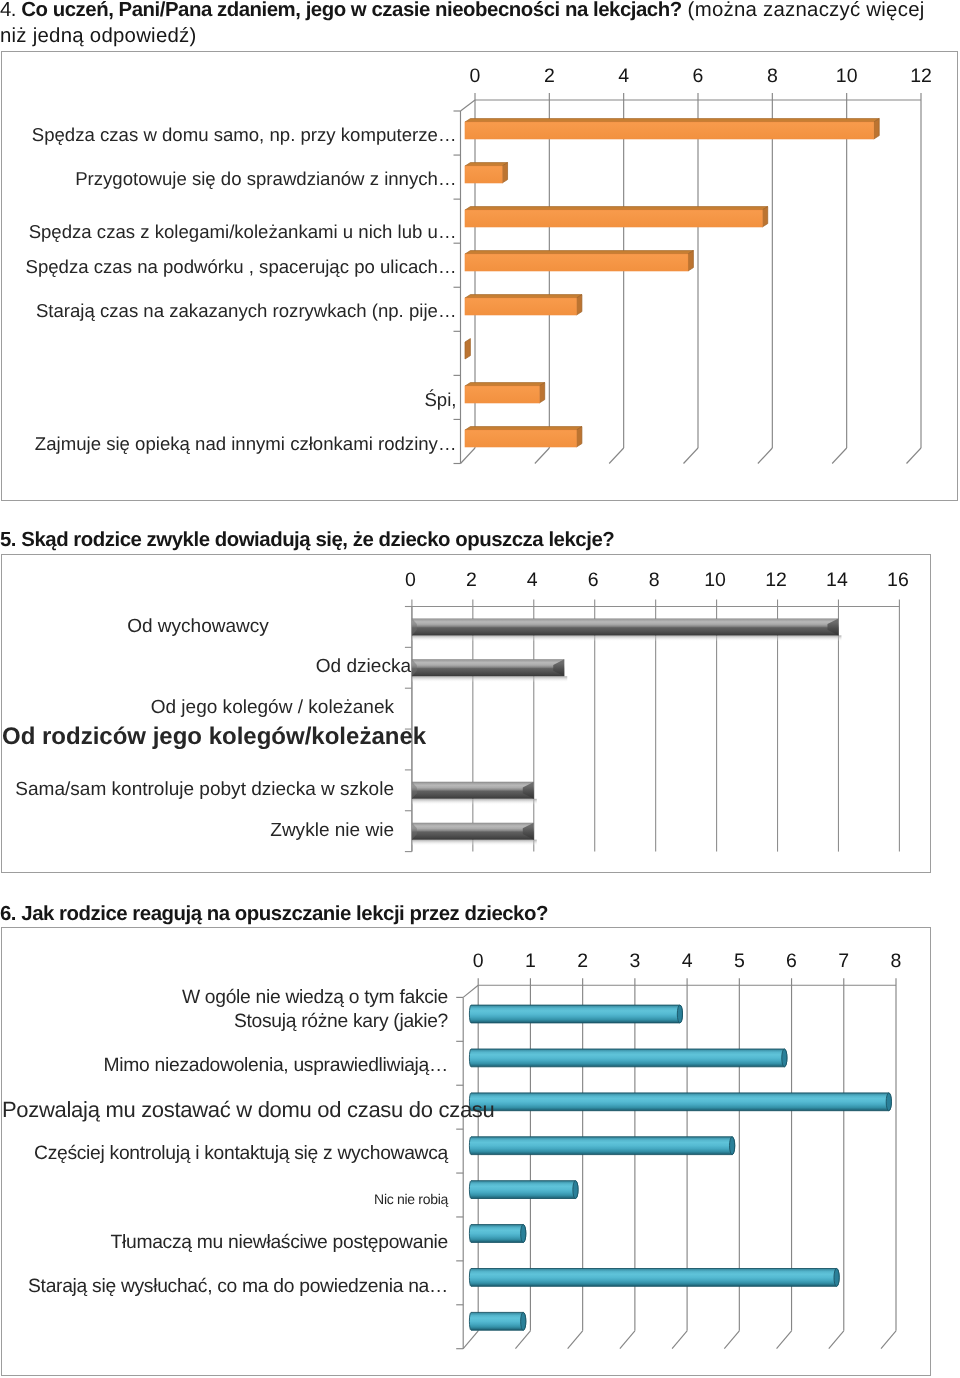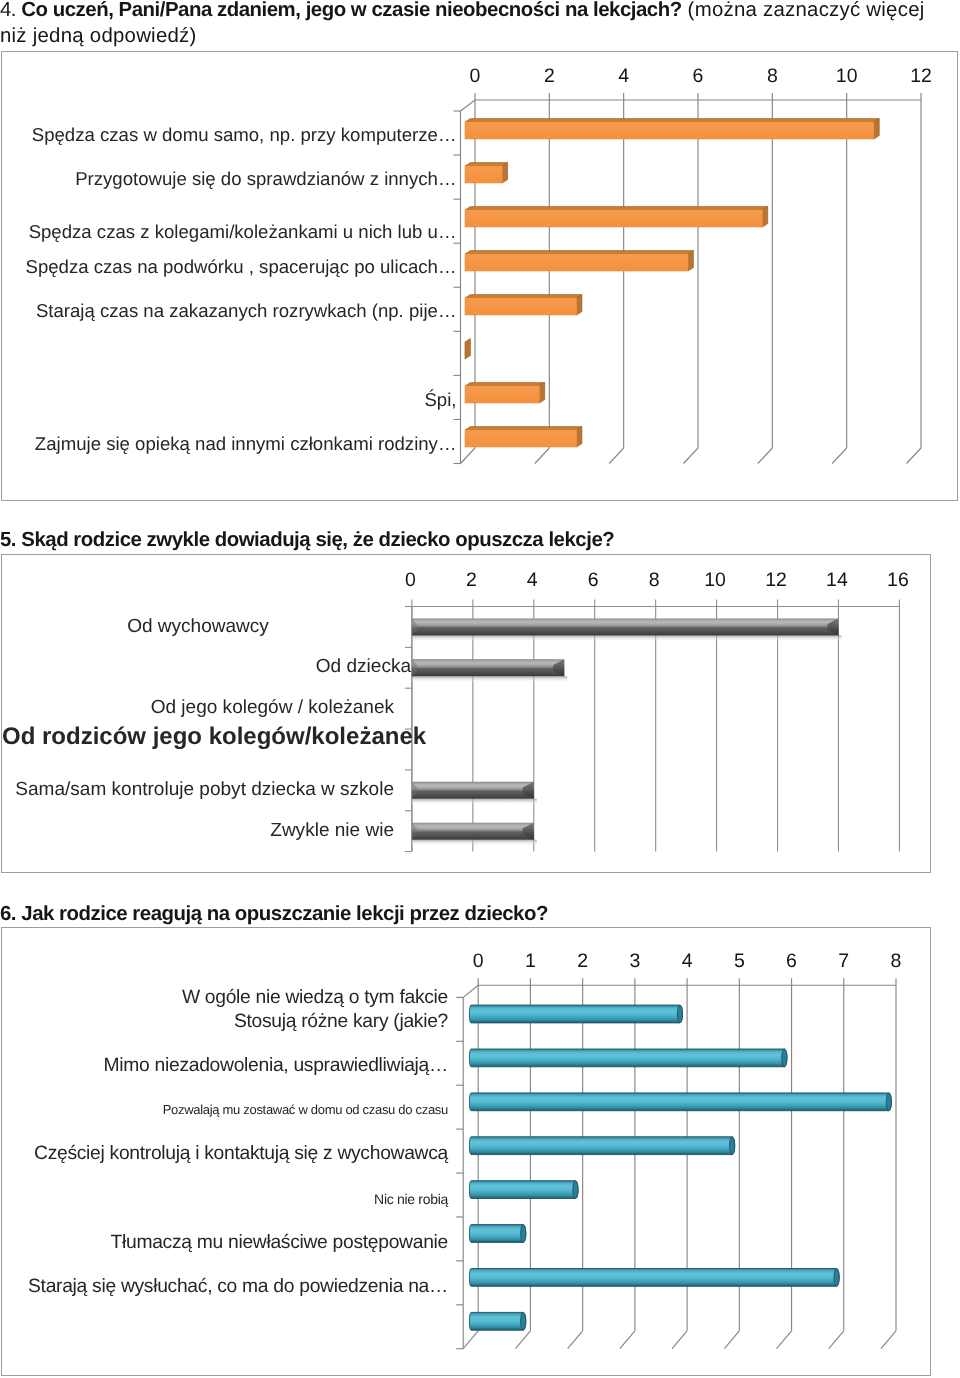--- a/index.html
+++ b/index.html
@@ -286,20 +286,20 @@
       <div class="ticklabel" style="left: 540.65px; width: 80px; top: 23px;">2</div>
       <div class="ticklabel" style="left: 592.875px; width: 80px; top: 23px;">3</div>
       <div class="ticklabel" style="left: 645.1px; width: 80px; top: 23px;">4</div>
       <div class="ticklabel" style="left: 697.325px; width: 80px; top: 23px;">5</div>
       <div class="ticklabel" style="left: 749.55px; width: 80px; top: 23px;">6</div>
       <div class="ticklabel" style="left: 801.775px; width: 80px; top: 23px;">7</div>
       <div class="ticklabel" style="left: 854px; width: 80px; top: 23px;">8</div>
       <div class="catlabel" style="left: 0px; width: 446px; font-size: 19.3px; letter-spacing: -0.3px; top: 40px; margin-top: 20px;">W ogóle nie wiedzą o tym fakcie</div>
       <div class="catlabel" style="left: 0px; width: 446px; font-size: 19.3px; letter-spacing: -0.3px; top: 84.2px;">Stosują różne kary (jakie?</div>
       <div class="catlabel" style="left: 0px; width: 446px; font-size: 19.3px; letter-spacing: -0.3px; top: 128.4px;">Mimo niezadowolenia, usprawiedliwiają…</div>
-      <div class="catlabel" style="left: 0px; width: 446px; font-size: 13px; letter-spacing: -0.3px; top: 172.6px;">Pozwalają mu zostawać w domu od czasu do czasu</div>
+      <div class="catlabel" style="left: 0px; width: 446px; font-size: 22px; letter-spacing: -0.3px; top: 172.6px;">Pozwalają mu zostawać w domu od czasu do czasu</div>
       <div class="catlabel" style="left: 0px; width: 446px; font-size: 19.3px; letter-spacing: -0.3px; top: 216.8px;">Częściej kontrolują i kontaktują się  z wychowawcą</div>
       <div class="catlabel" style="left: 0px; width: 446px; font-size: 14px; letter-spacing: -0.3px; top: 261px;">Nic nie robią</div>
       <div class="catlabel" style="left: 0px; width: 446px; font-size: 19.3px; letter-spacing: -0.3px; top: 305.2px;">Tłumaczą mu niewłaściwe postępowanie</div>
       <div class="catlabel" style="left: 0px; width: 446px; font-size: 19.3px; letter-spacing: -0.3px; top: 349.4px;">Starają się wysłuchać, co ma do powiedzenia na…</div>
     </div>
 
 </div>
 
 </body></html>

